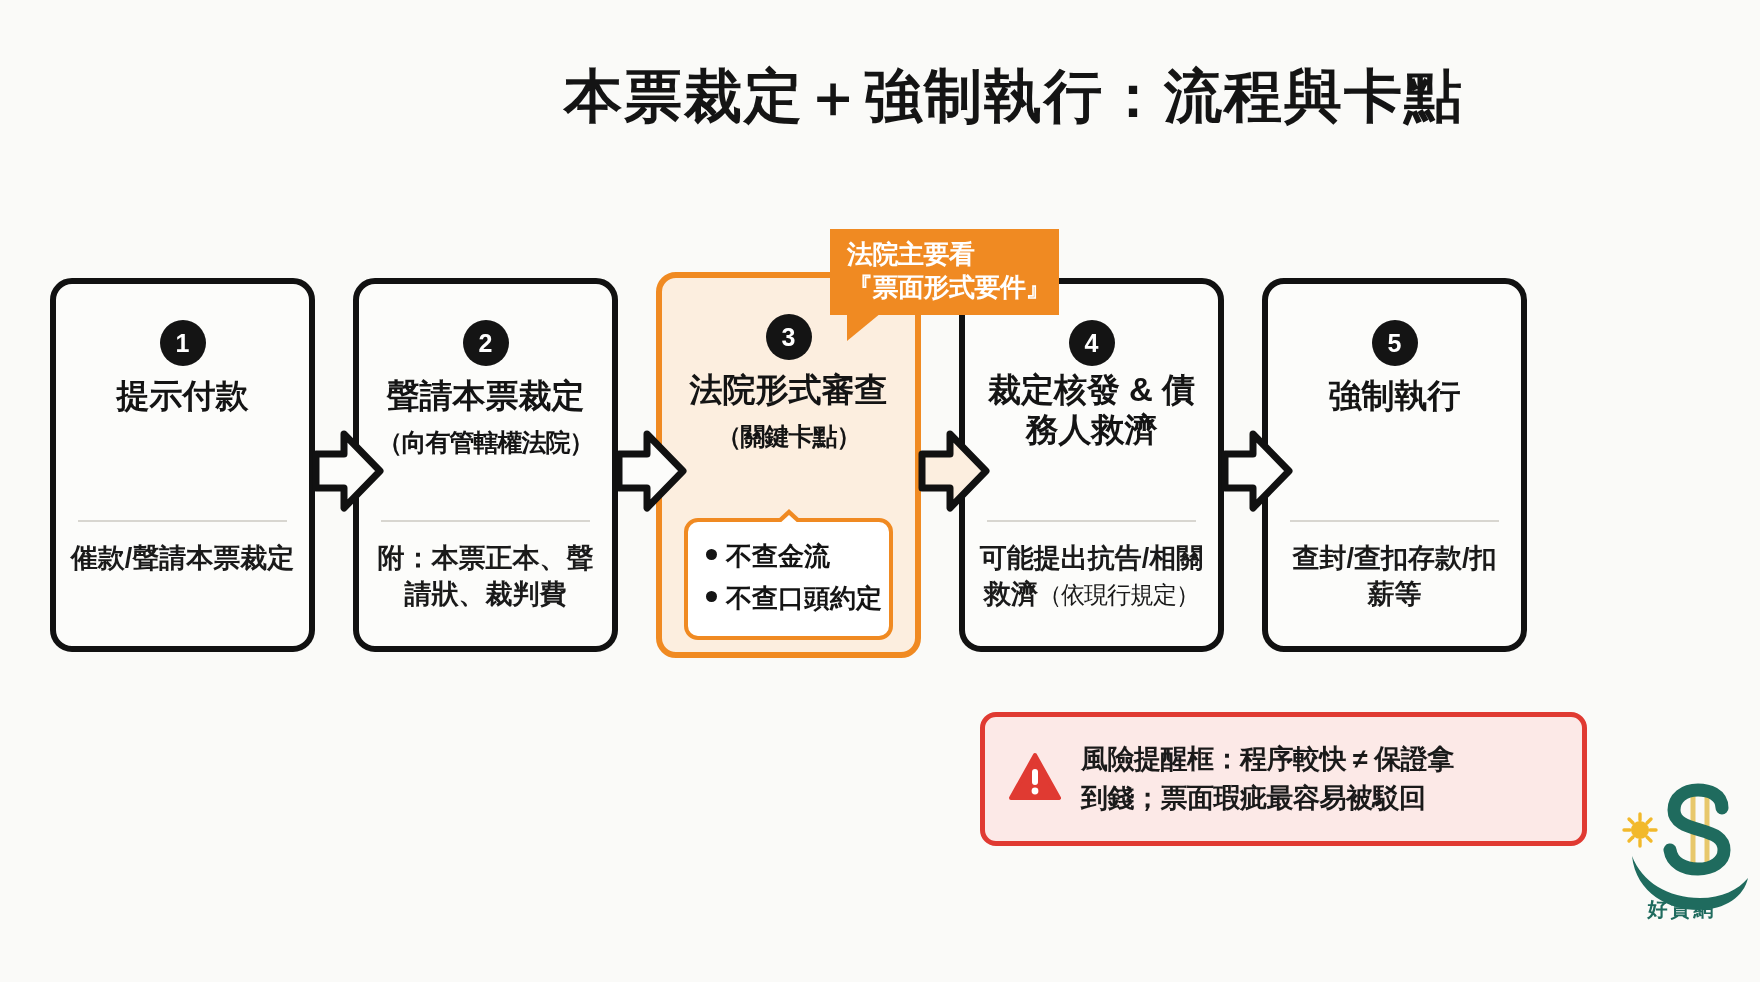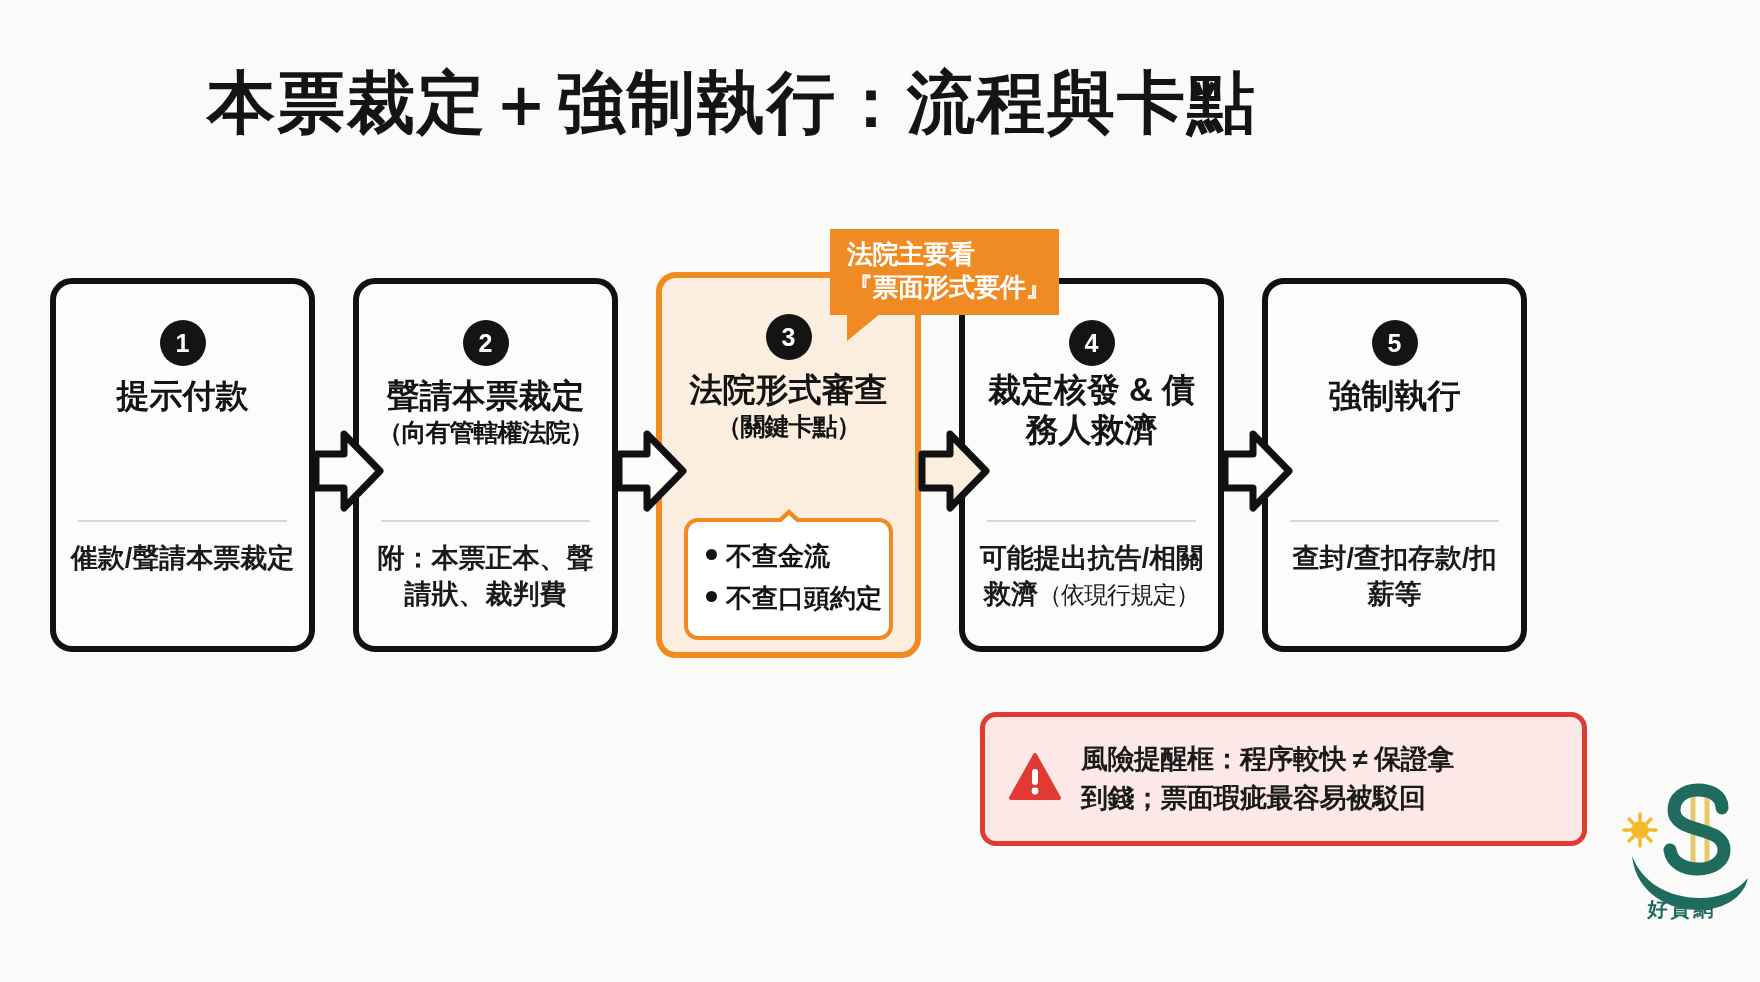--- a/index.html
+++ b/index.html
@@ -15,22 +15,22 @@
     font-family: "Liberation Sans", "DejaVu Sans", sans-serif;
     position: relative;
   }
 
   
   #title {
     position: absolute;
     top: 58px;
     left: 0;
     width: 1464px;
-    text-align: center;
-    font-size: 68px;
+    text-align: right;
+    font-size: 58px;
     font-weight: bold;
     letter-spacing: 2px;
     color: #141414;
     white-space: nowrap;
   }
 
   
   #flow {
     position: absolute;
     top: 278px;
@@ -88,21 +88,21 @@
     line-height: 1.22;
     letter-spacing: 0px;
     white-space: nowrap;
   }
   .headline.two-line { white-space: normal; top: 86px; }
   .sub-paren {
     display: block;
     font-size: 25px;
     font-weight: bold;
     letter-spacing: -1px;
-    margin-top: 1px;
+    margin-top: 11px;
   }
 
   .divider {
     position: absolute;
     left: 22px;
     right: 22px;
     top: 236px;
     height: 2px;
     background: #D8D6D0;
   }

